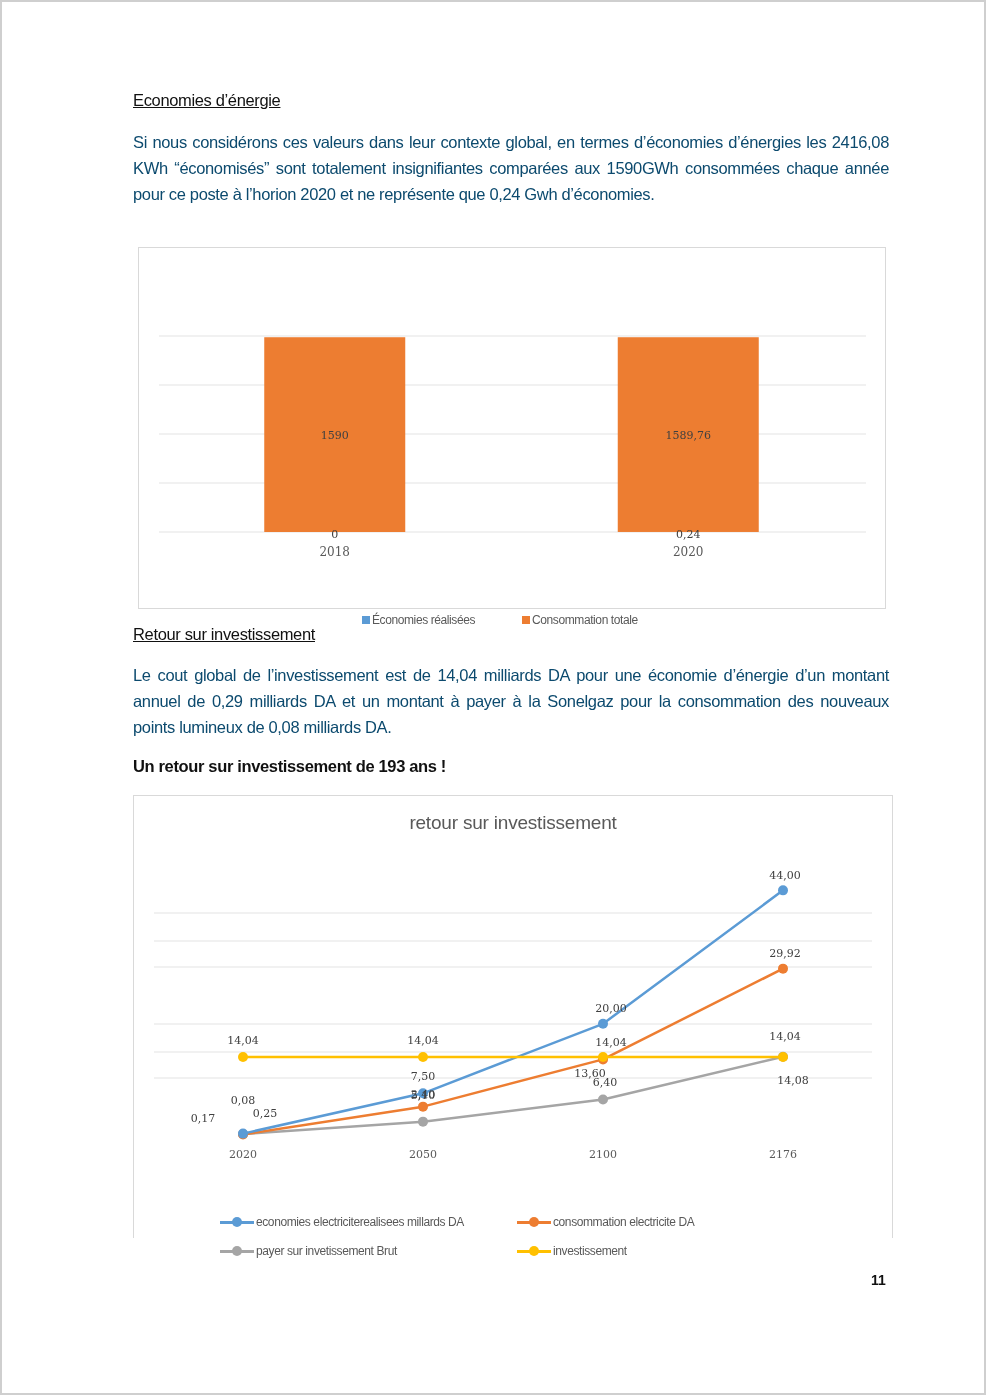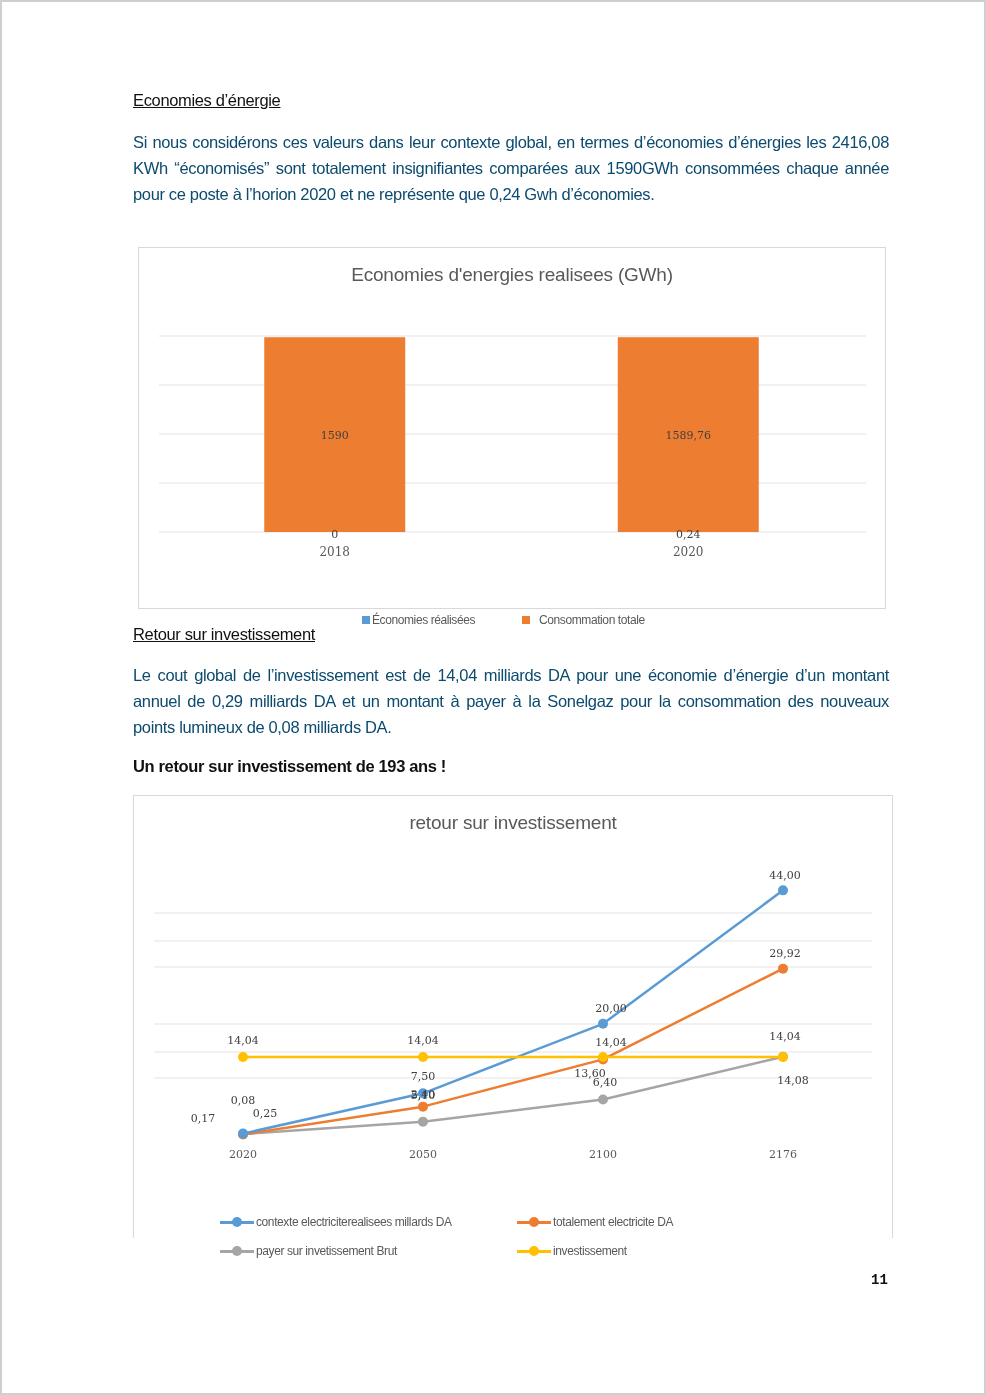--- a/index.html
+++ b/index.html
@@ -10,32 +10,31 @@
   .bold { font-weight: bold; }
   .chart-box { position: absolute; background: #fff; border: 1px solid #d9d9d9; }
   .chart-title { position: absolute; left: 0; right: 0; text-align: center; color: #595959; font-size: 19px; letter-spacing: -0.2px; }
   svg text { font-family: "DejaVu Serif", serif; }
   .legend { position: absolute; font-size: 12px; color: #595959; letter-spacing: -0.4px; white-space: nowrap; }
   .legend-item { position: absolute; display: flex; align-items: center; margin-top: 36px; }
   .swatch { display: inline-block; width: 8px; height: 8px; margin-right: 2px; }
   .line-swatch { position: relative; display: inline-block; width: 34px; height: 10px; margin-right: 2px; }
   .line-swatch::before { content: ""; position: absolute; left: 0; right: 0; top: 4px; height: 3px; background: var(--c); }
   .line-swatch::after { content: ""; position: absolute; left: 12px; top: 0; width: 10px; height: 10px; border-radius: 50%; background: var(--c); }
-  .page-number { position: absolute; left: 871px; top: 1272px; font-weight: bold; font-size: 14px; color: #111; font-family: Liberation Mono, monospace; }
+  .page-number { position: absolute; left: 871px; top: 1272px; font-weight: bold; font-size: 14px; color: #111; }
 </style>
 </head>
 <body>
 
 <div class="page"></div>
 
 <div class="heading" style="top:91px;">Economies d’énergie</div>
 <div class="text" style="top:129px;">Si nous considérons ces valeurs dans leur contexte global, en termes d’économies d’énergies les 2416,08 KWh “économisés” sont totalement insignifiantes comparées aux 1590GWh consommées chaque année pour ce poste à l’horion 2020 et ne représente que 0,24 Gwh d’économies.</div>
 
 <div class="chart-box" style="left:138px; top:247px; width:746px; height:360px;">
-  <div class="chart-title" style="top:16px;">Economies d'energies realisees (GWh)</div>
   <svg id="bar-svg" width="746" height="360" style="position:absolute;left:0;top:0;">
       <line x1="20" x2="727" y1="88" y2="88" stroke="#e3e3e3" stroke-width="1"></line>
       <line x1="20" x2="727" y1="137" y2="137" stroke="#e3e3e3" stroke-width="1"></line>
       <line x1="20" x2="727" y1="186" y2="186" stroke="#e3e3e3" stroke-width="1"></line>
       <line x1="20" x2="727" y1="235" y2="235" stroke="#e3e3e3" stroke-width="1"></line>
       <line x1="20" x2="727" y1="284" y2="284" stroke="#e3e3e3" stroke-width="1"></line>
       <rect x="125.25" y="284" width="141" height="0" fill="#5b9bd5"></rect>
       <rect x="125.25" y="89.225" width="141" height="194.775" fill="#ed7d31"></rect>
       <text x="195.75" y="290" text-anchor="middle" font-size="11" fill="#404040">0</text>
       <text x="195.75" y="190.6125" text-anchor="middle" font-size="11" fill="#404040">1590</text>
@@ -44,21 +43,21 @@
       <rect x="478.75" y="89.225" width="141" height="194.7456" fill="#ed7d31"></rect>
       <text x="549.25" y="290" text-anchor="middle" font-size="11" fill="#404040">0,24</text>
       <text x="549.25" y="190.5978" text-anchor="middle" font-size="11" fill="#404040">1589,76</text>
       <text x="549.25" y="308" text-anchor="middle" font-size="12" fill="#595959">2020</text>
     </svg>
   <div class="legend" style="left:223px; top:329px;">
     <span class="legend-item" style="left:0;">
       <span class="swatch" style="background:#5b9bd5;"></span>
       <span>Économies réalisées</span>
     </span>
-    <span class="legend-item" style="left:160px;gap:7px;">
+    <span class="legend-item" style="left:160px;">
       <span class="swatch" style="background:#ed7d31;"></span>
       <span>Consommation totale</span>
     </span>
   </div>
 </div>
 
 <div class="heading" style="top:625px;">Retour sur investissement</div>
 <div class="text" style="top:662px;">Le cout global de l’investissement est de 14,04 milliards DA pour une économie d’énergie d’un montant annuel de 0,29 milliards DA et un montant à payer à la Sonelgaz pour la consommation des nouveaux points lumineux de 0,08 milliards DA.</div>
 <div class="heading bold" style="top:757px; text-decoration:none;">Un retour sur investissement de 193 ans !</div>
 
@@ -108,25 +107,25 @@
       <text x="477" y="249.93759999999997" text-anchor="middle" font-size="11" fill="#404040">14,04</text>
       <text x="651" y="243.93759999999997" text-anchor="middle" font-size="11" fill="#404040">14,04</text>
       <text x="109" y="362" text-anchor="middle" font-size="11" fill="#595959">2020</text>
       <text x="289" y="362" text-anchor="middle" font-size="11" fill="#595959">2050</text>
       <text x="469" y="362" text-anchor="middle" font-size="11" fill="#595959">2100</text>
       <text x="649" y="362" text-anchor="middle" font-size="11" fill="#595959">2176</text>
     </svg>
   <div class="legend" style="left:86px; top:383px;">
     <span class="legend-item" style="left:0; top:0;">
       <span class="line-swatch" style="--c:#5b9bd5;"></span>
-      <span>contexte electriciterealisees  millards DA</span>
+      <span>economies electriciterealisees  millards DA</span>
     </span>
     <span class="legend-item" style="left:297px; top:0;">
       <span class="line-swatch" style="--c:#ed7d31;"></span>
-      <span>totalement electricite  DA</span>
+      <span>consommation electricite  DA</span>
     </span>
     <span class="legend-item" style="left:0; top:29px;">
       <span class="line-swatch" style="--c:#a5a5a5;"></span>
       <span>payer sur invetissement Brut</span>
     </span>
     <span class="legend-item" style="left:297px; top:29px;">
       <span class="line-swatch" style="--c:#ffc000;"></span>
       <span>investissement</span>
     </span>
   </div>

